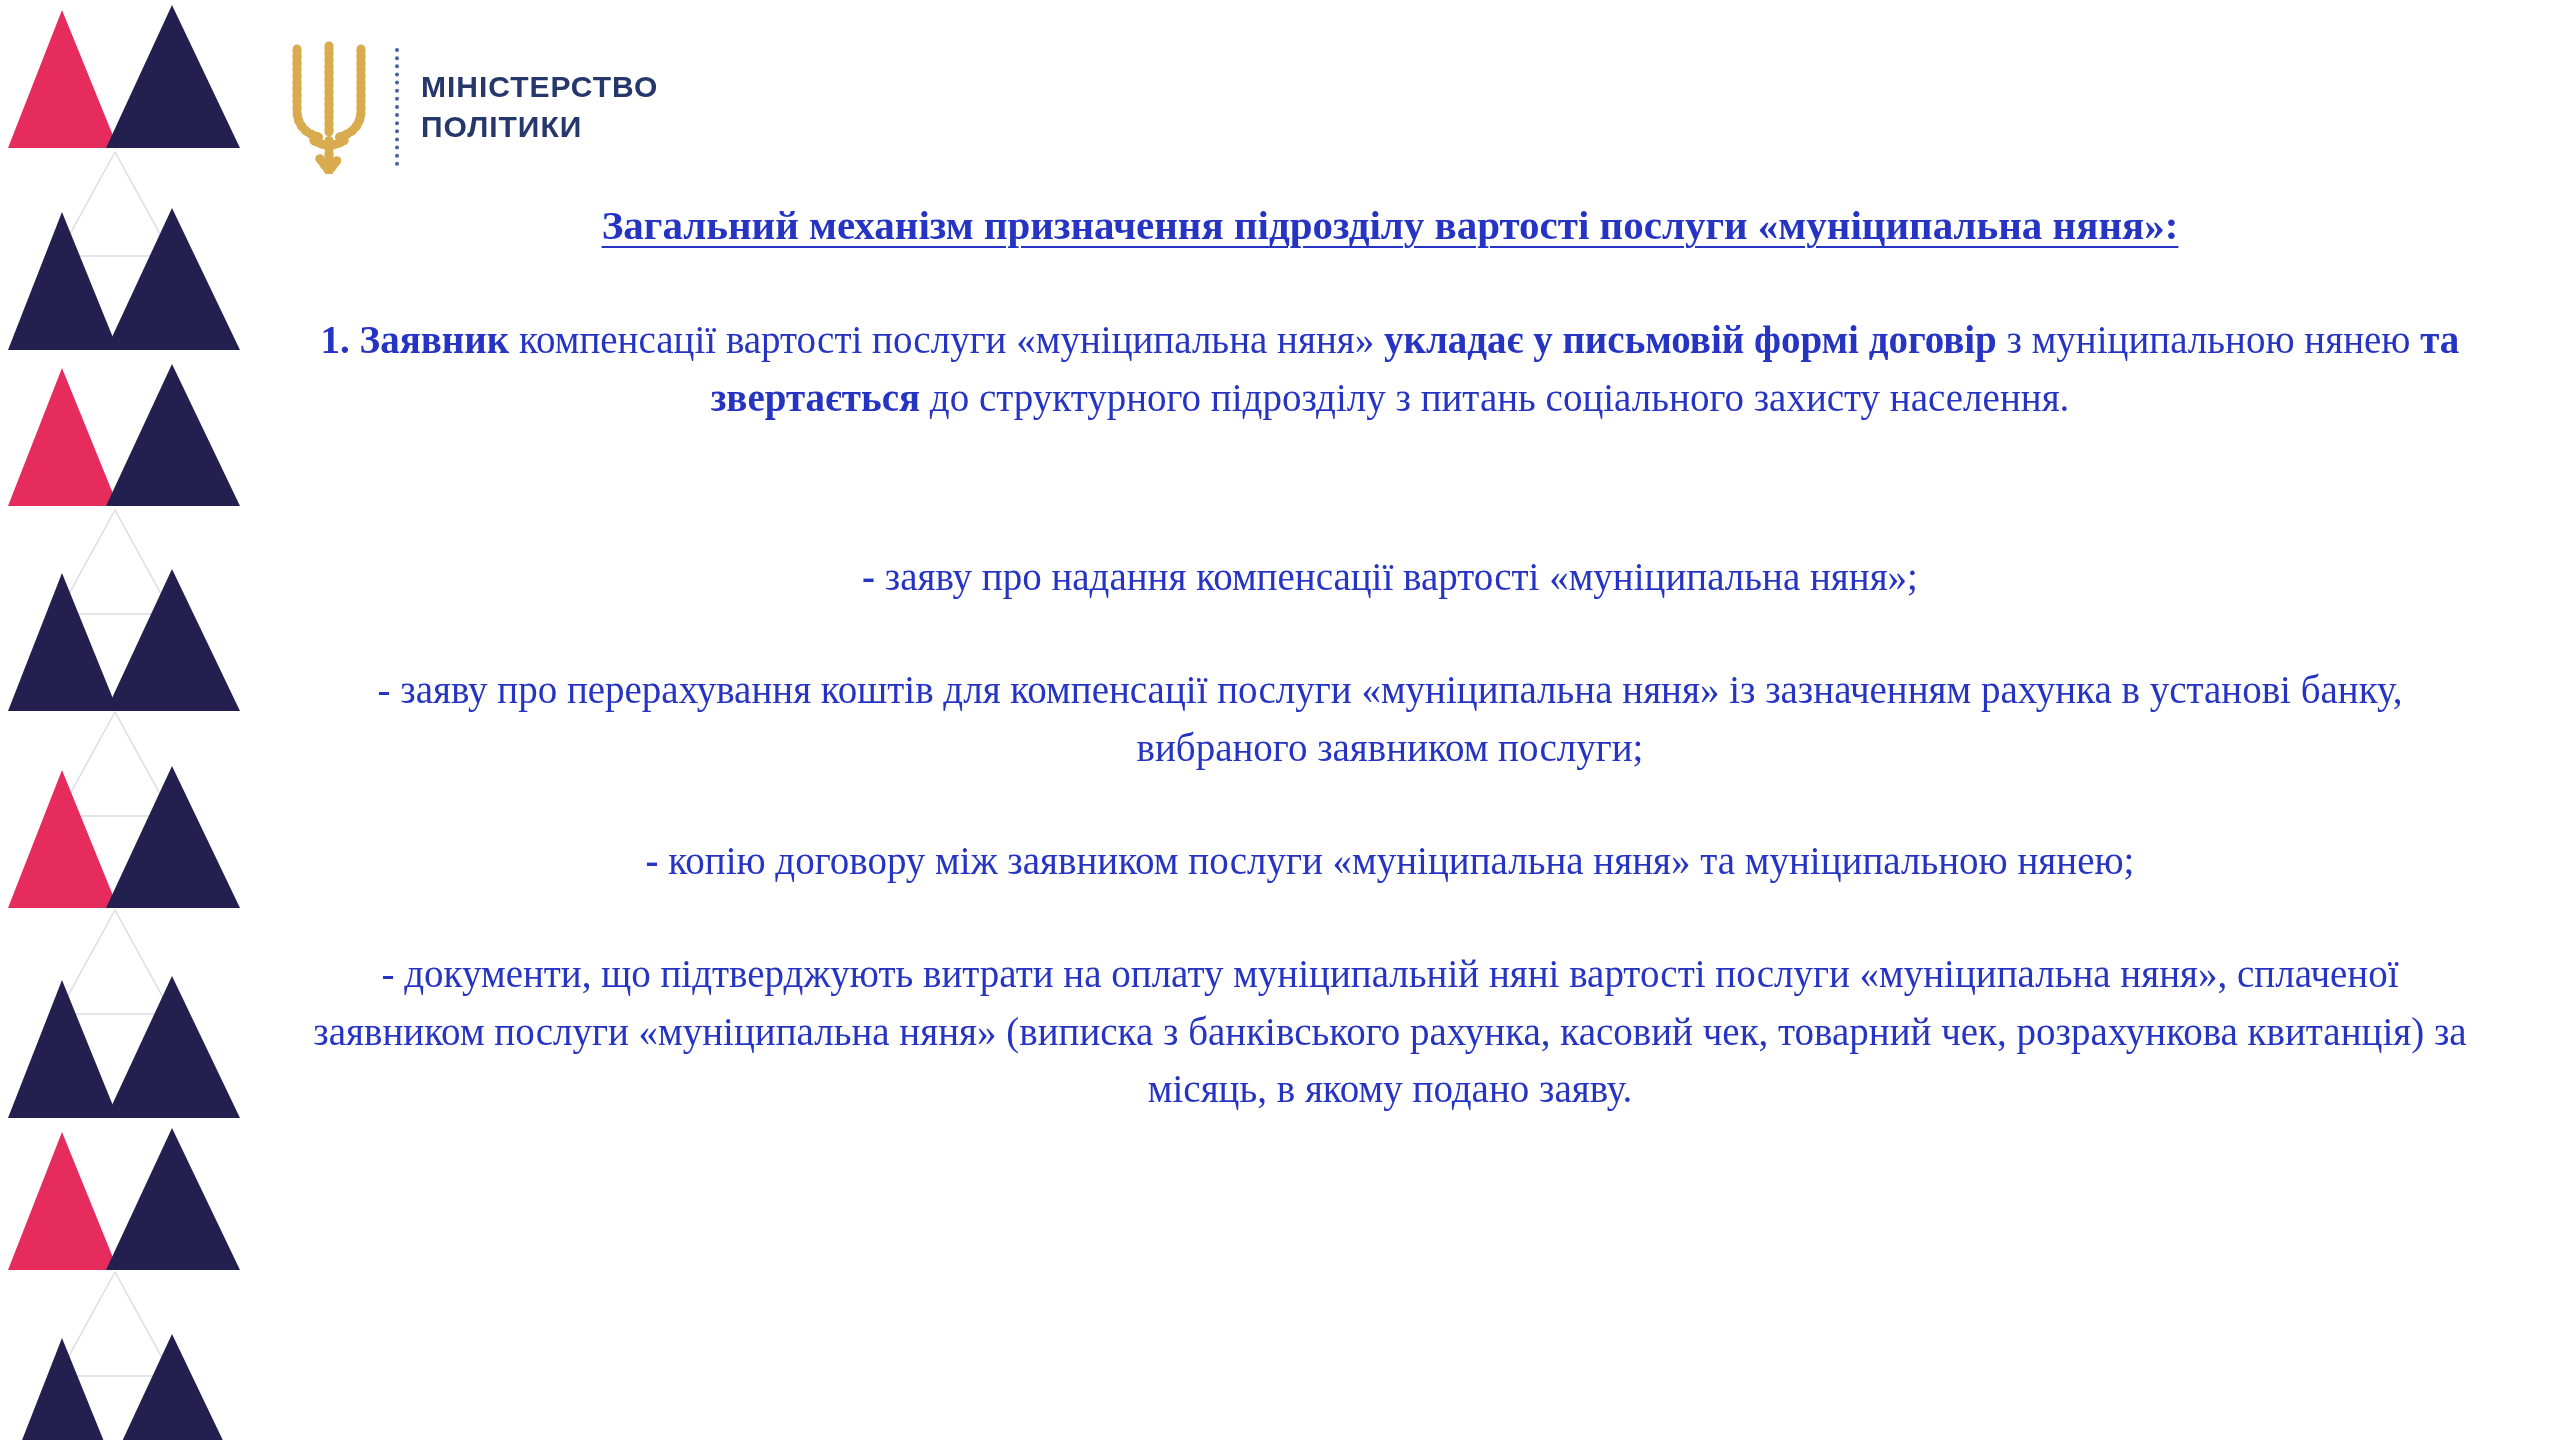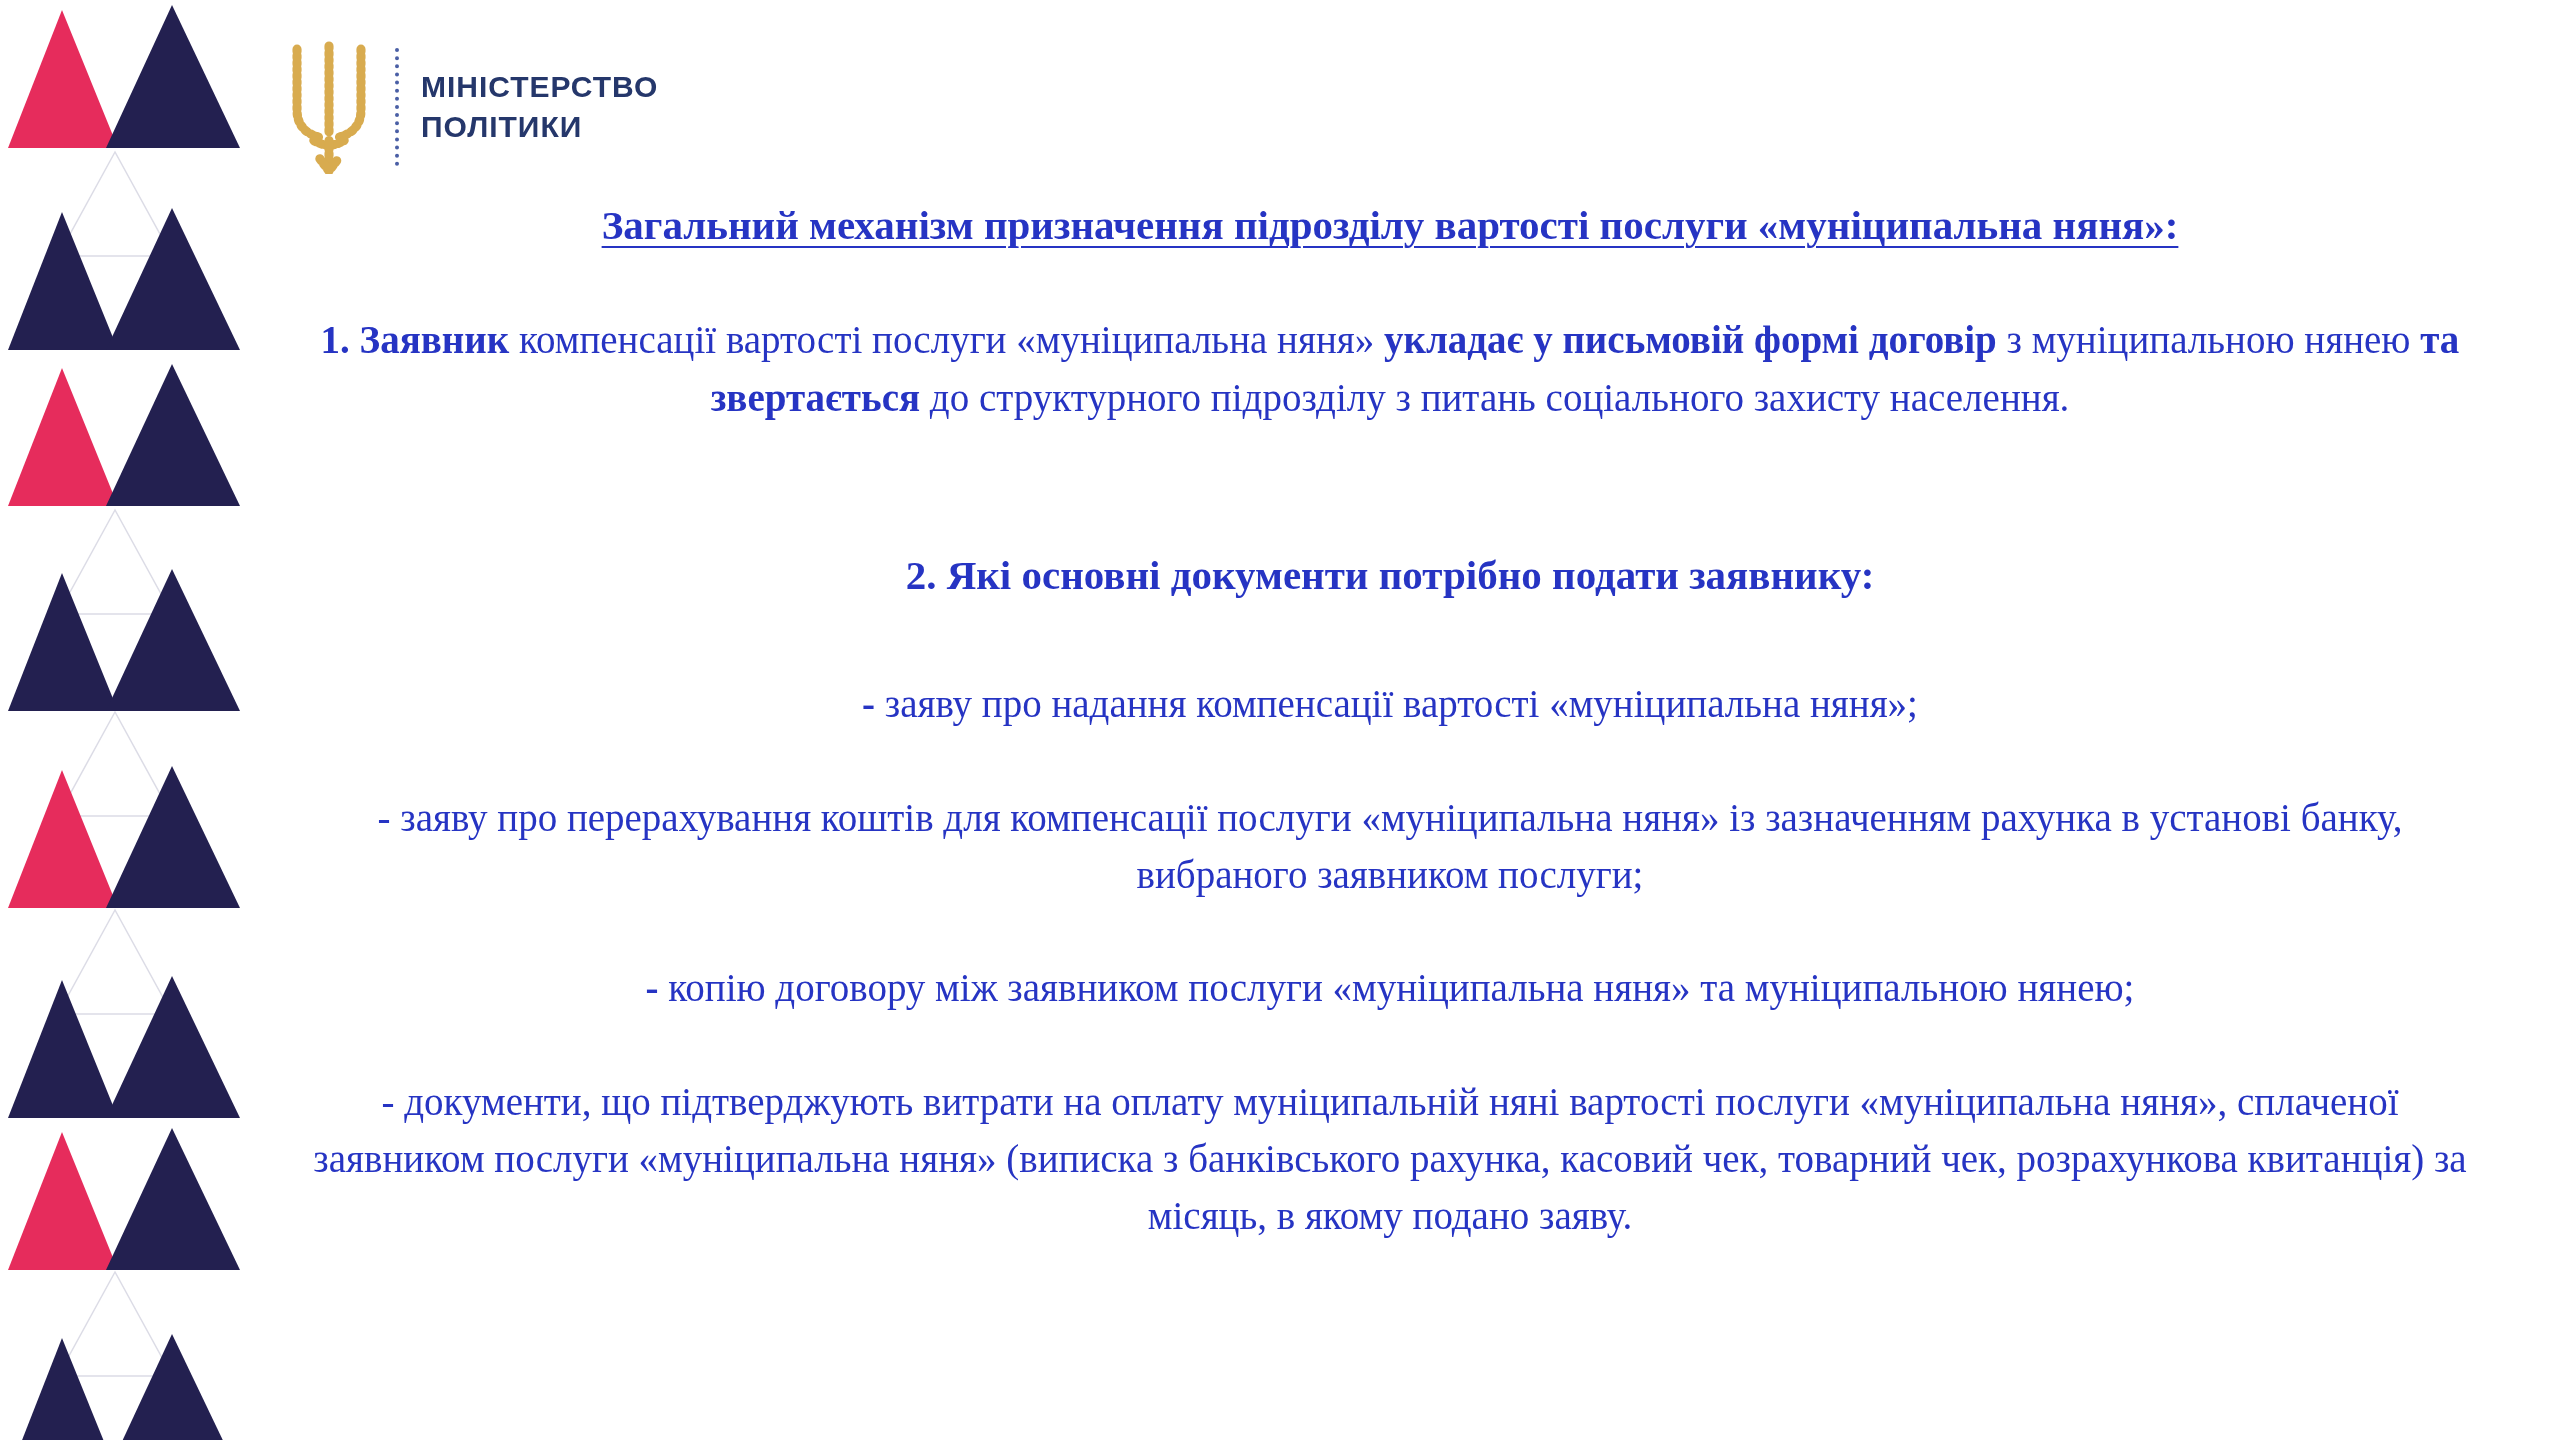--- a/index.html
+++ b/index.html
@@ -100,21 +100,20 @@
       <div>ПОЛІТИКИ</div>
     </div>
   </header>
 
   <main class="content">
     <div class="inner">
       <h1 class="title">Загальний механізм призначення підрозділу вартості послуги «муніципальна няня»:</h1>
 
       <p class="para"><span class="b">1. Заявник</span><span> компенсації вартості послуги «муніципальна няня» </span><span class="b">укладає у письмовій формі договір</span><span> з муніципальною нянею </span><span class="b">та звертається</span><span> до структурного підрозділу з питань соціального захисту населення.</span></p>
 
-      <h2 class="section-title">2. Які основні документи потрібно подати заявнику:</h2>
 
       <p class="bullet"><span class="b">- </span><span>заяву про надання компенсації вартості «муніципальна няня»;</span></p>
       <p class="bullet"><span>- заяву про перерахування коштів для компенсації послуги «муніципальна няня» із зазначенням рахунка в установі банку, вибраного заявником послуги;</span></p>
       <p class="bullet"><span class="b">- </span><span>копію договору між заявником послуги «муніципальна няня» та муніципальною нянею;</span></p>
       <p class="bullet"><span>- документи, що підтверджують витрати на оплату муніципальній няні вартості послуги «муніципальна няня», сплаченої заявником послуги «муніципальна няня» (виписка з банківського рахунка, касовий чек, товарний чек, розрахункова квитанція) за місяць, в якому подано заяву.</span></p>
     </div>
   </main>
 
 </div>
 

